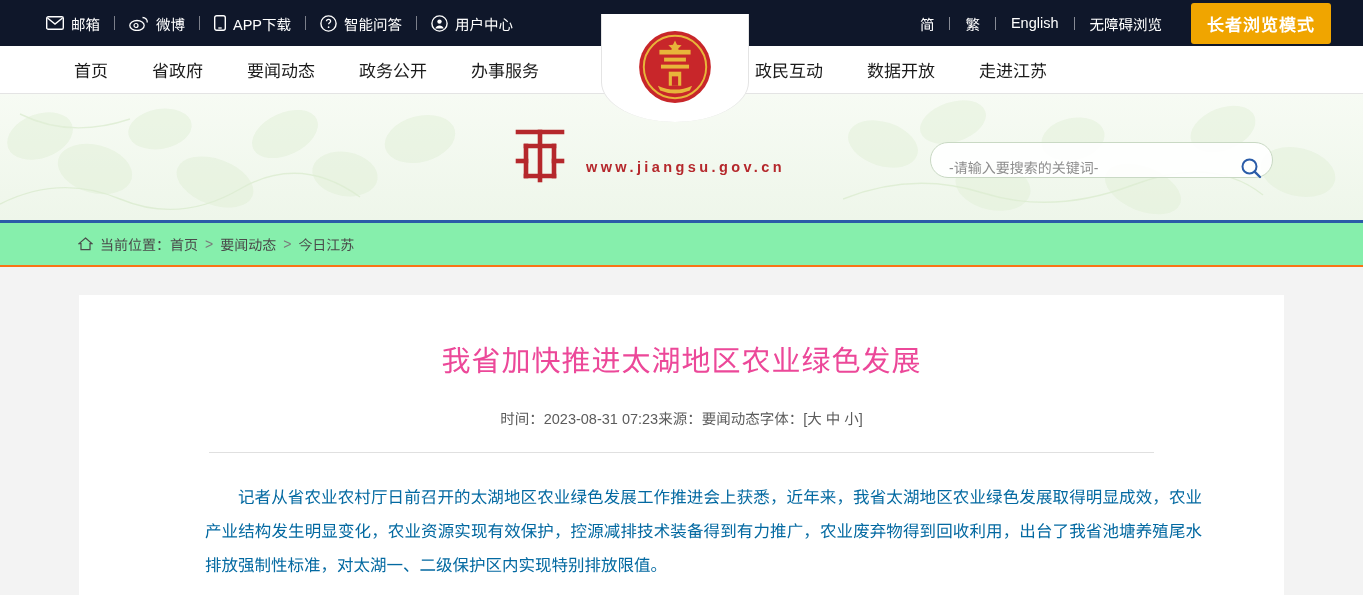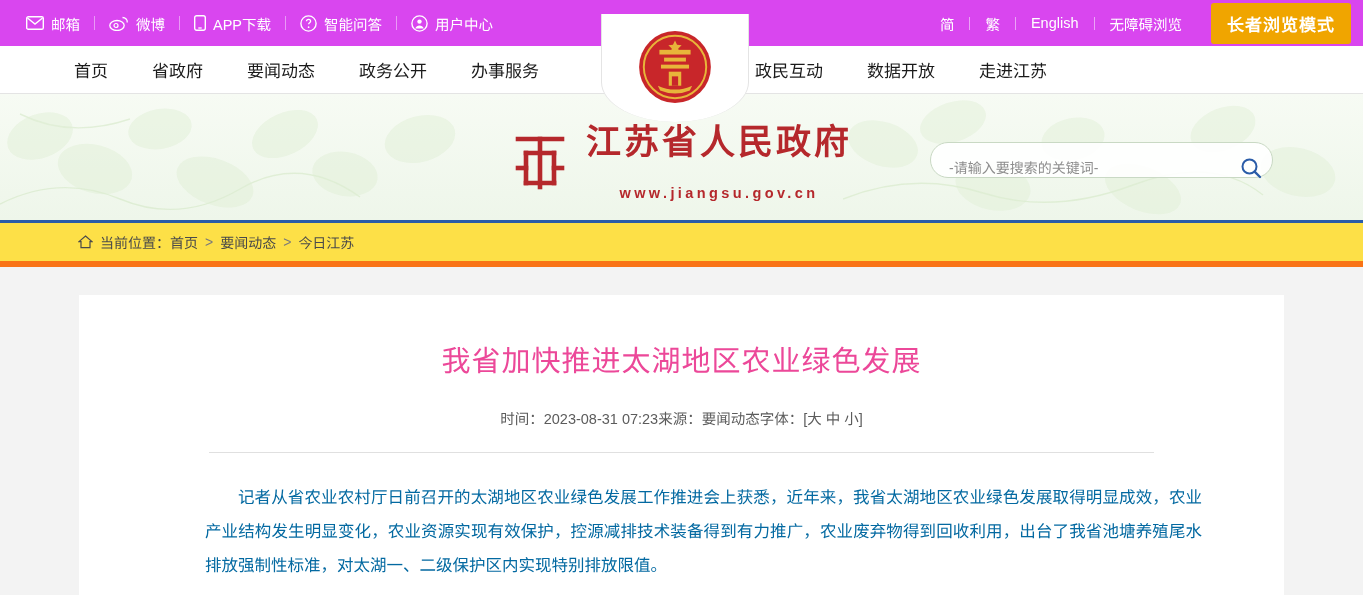--- a/index.html
+++ b/index.html
@@ -7,24 +7,24 @@
     width: 1363px;
     height: 595px;
     overflow: hidden;
     font-family: "Liberation Sans", sans-serif;
     background: #ffffff;
   }
 
   
   .topbar {
     height: 46px;
-    background: #d946ef;
-    display: flex;
-    align-items: center;
-    padding: 0 12px;
+    background: #0f172a;
+    display: flex;
+    align-items: center;
+    padding: 0 32px;
     position: relative;
   }
   .topbar-left {
     display: flex;
     align-items: center;
     gap: 0px;
   }
   .tb-item {
     display: flex;
     align-items: center;
@@ -190,27 +190,27 @@
   .search-box input::placeholder { color: #8d8d8d; }
   .search-btn {
     width: 30px; height: 30px;
     display: flex; align-items: center; justify-content: center;
     cursor: pointer;
   }
 
   
   .crumb-bar {
     height: 44px;
-    background: #fde047;
+    background: #86efac;
     display: flex;
     align-items: center;
     padding-left: 78px;
     font-size: 14px;
     color: #4a4a4a;
-    border-bottom: 6px solid #f97316;
+    border-bottom: 2px solid #f97316;
   }
   .crumb-bar .home-ic { margin-right: 7px; display:inline-flex; }
   .crumb-bar a { color: #4a4a4a; text-decoration: none; cursor: pointer; }
   .crumb-sep { margin: 0 7px; color: #7a7a7a; }
 
   
   .page-body {
     background: #f3f3f3;
     padding-top: 28px;
     height: 333px;
@@ -399,21 +399,20 @@
         <path d="M28 8 V56"></path>
         <path d="M14 22 H42"></path>
         <path d="M14 22 V52"></path>
         <path d="M42 22 V52"></path>
         <path d="M14 52 H42"></path>
         <path d="M6 37 H14"></path>
         <path d="M42 37 H50"></path>
       </g>
     </svg>
     <div>
-      <div class="logo-title">江苏省人民政府</div>
       <div class="logo-url">www.jiangsu.gov.cn</div>
     </div>
   </div>
 
   <div class="search-box">
     <input type="text" placeholder="-请输入要搜索的关键词-" style="">
     <span class="search-btn">
       <svg width="24" height="24" viewBox="0 0 24 24">
           <circle cx="10.5" cy="10.5" r="7" fill="none" stroke="#2a5ca8" stroke-width="2"></circle>
           <line x1="15.6" y1="15.6" x2="21" y2="21" stroke="#2a5ca8" stroke-width="2.4" stroke-linecap="round"></line>

